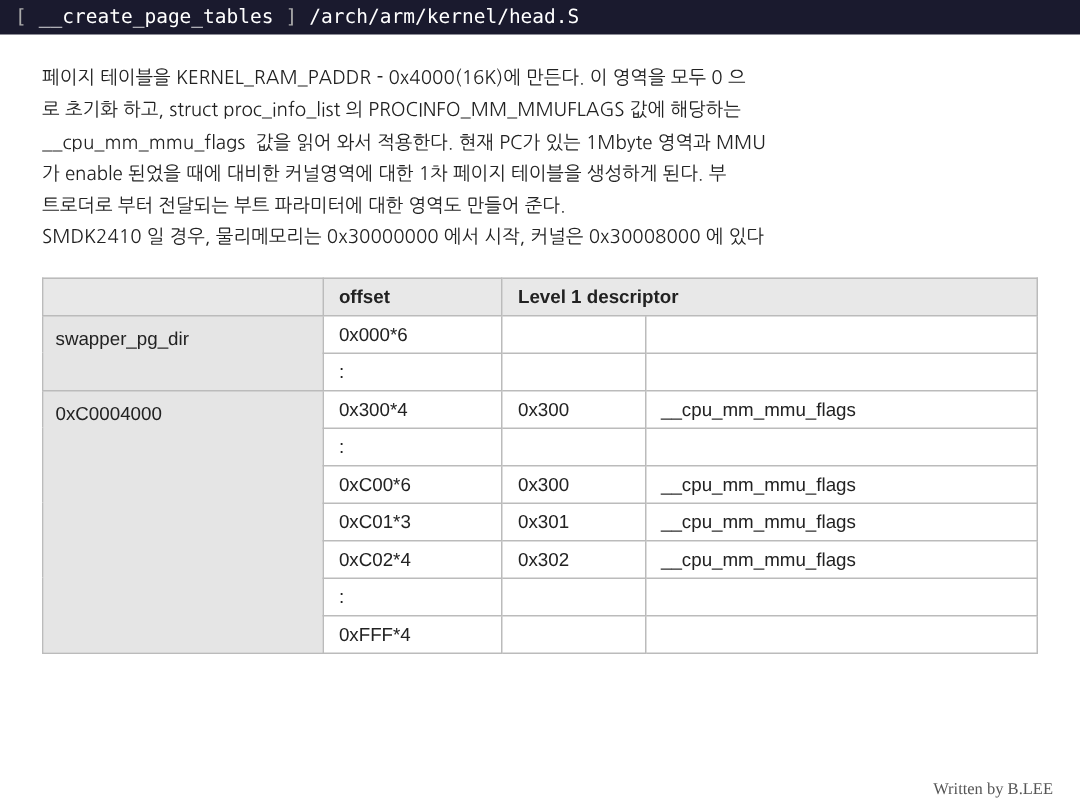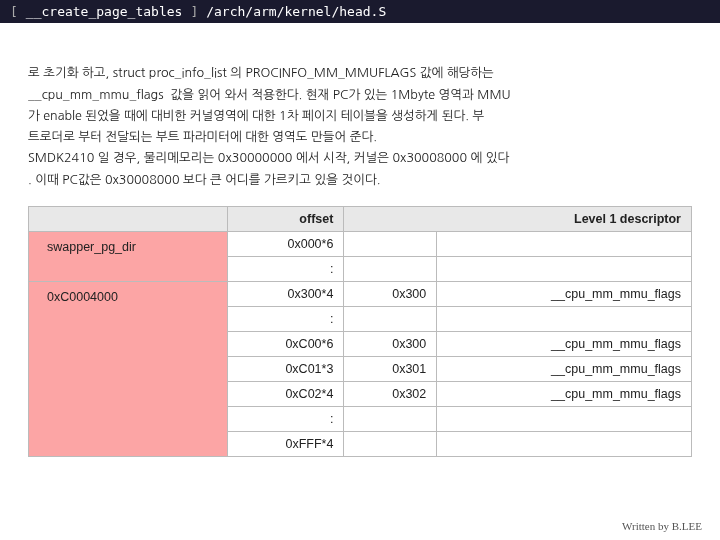--- a/index.html
+++ b/index.html
@@ -39,32 +39,32 @@
       width: 100%;
     }
     table {
       border-collapse: collapse;
       width: 100%;
       font-size: 12.5px;
     }
     table th, table td {
       border: 1px solid #bbb;
       padding: 5px 10px;
-      text-align: right;
+      text-align: left;
       vertical-align: middle;
     }
     table th {
       background: #e8e8e8;
       font-weight: bold;
     }
     .row-label-big {
       text-align: left;
       font-weight: normal;
-      background: #fca5a5;
-      padding-left: 18px;
+      background: #e5e5e5;
+      padding-left: 8px;
       vertical-align: top;
       padding-top: 8px;
     }
     .empty-cell {
       background: #fff;
     }
     .footer-text {
       position: absolute;
       bottom: 8px;
       right: 18px;
@@ -79,27 +79,26 @@
 
 <div class="header-bar">
   <span class="header-bracket">[</span>
   <span>__create_page_tables</span>
   <span class="header-bracket">]</span>
   <span>/arch/arm/kernel/head.S</span>
 </div>
 
 <div class="main-content">
   <div class="description">
-    <br>
+    <span>페이지 테이블을 KERNEL_RAM_PADDR - 0x4000(16K)에 만든다. 이 영역을 모두 0 으</span><br>
     <span>로 초기화 하고, struct proc_info_list 의 PROCINFO_MM_MMUFLAGS 값에 해당하는</span><br>
     <span>__cpu_mm_mmu_flags&nbsp; 값을 읽어 와서 적용한다. 현재 PC가 있는 1Mbyte 영역과 MMU</span><br>
     <span>가 enable 된었을 때에 대비한 커널영역에 대한 1차 페이지 테이블을 생성하게 된다. 부</span><br>
     <span>트로더로 부터 전달되는 부트 파라미터에 대한 영역도 만들어 준다.</span><br>
     <span>SMDK2410 일 경우, 물리메모리는 0x30000000 에서 시작, 커널은 0x30008000 에 있다</span><br>
-    <span>. 이때 PC값은 0x30008000 보다 큰 어디를 가르키고 있을 것이다.</span>
   </div>
 
   <div class="table-wrapper">
     <table>
       <thead>
         <tr>
           <th style="background:#e8e8e8;"></th>
           <th>offset</th>
           <th colspan="2">Level 1 descriptor</th>
         </tr>

